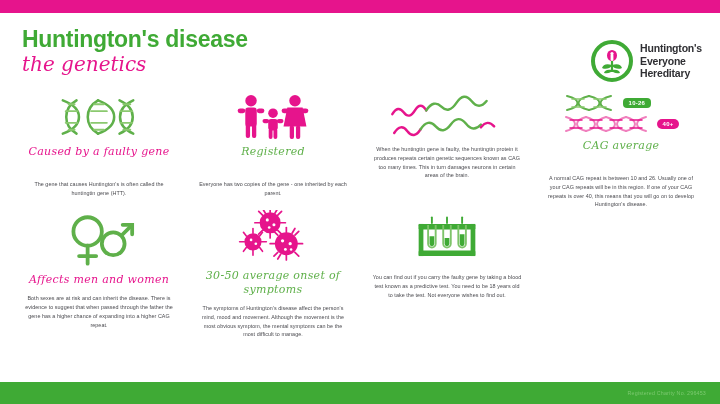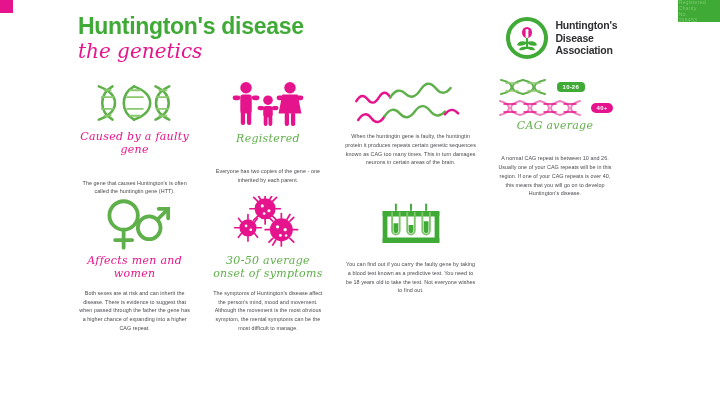--- a/index.html
+++ b/index.html
@@ -6,21 +6,21 @@
   html, body {
     width: 720px; height: 404px;
     background: #ffffff;
     font-family: "Liberation Sans", sans-serif;
     overflow: hidden;
   }
   #page {
     position: relative;
     width: 720px; height: 404px;
     background: #ffffff;
-    display: flex; flex-direction: row; gap: 43px;
+    display: flex; flex-direction: column;
   }
   .topbar { height: 13px; width: 100%; background: #e6148c; flex: 0 0 13px; }
   .footerbar {
     height: 22px; width: 100%; background: #3faa35; flex: 0 0 22px;
     display: flex; align-items: center; justify-content: flex-end;
     padding-right: 14px;
   }
   .footer-text { color: #7cc970; font-size: 5.3px; letter-spacing: .2px; }
 
   .content { flex: 1 1 auto; position: relative; padding: 0 10px; }
@@ -32,21 +32,21 @@
   }
   .titles { display: flex; flex-direction: column; }
   .title-main {
     color: #3faa35; font-size: 23px; font-weight: bold; letter-spacing: -0.3px;
     line-height: 1.05;
   }
   .title-sub {
     color: #e6148c; font-size: 20px; line-height: 1.25; margin-top: 1px;
     font-family: "DejaVu Serif", serif; font-style: italic;
   }
-  .logo { display: flex; align-items: center; gap: 7px; margin-top: 3px; }
+  .logo { display: flex; align-items: center; gap: 7px; margin-top: 13px; }
   .logo-mark { width: 42px; height: 42px; flex: 0 0 42px; }
   .logo-text {
     color: #2f2f33; font-size: 10.5px; font-weight: bold; line-height: 1.18;
     letter-spacing: -0.2px;
   }
 
   
   .grid {
     display: grid;
     grid-template-columns: repeat(4, 1fr);
@@ -109,22 +109,22 @@
             <circle cx="21" cy="13.5" r="1.6" fill="#ffffff"></circle>
             <path d="M21 21 L21 32" stroke="#3faa35" stroke-width="2.2" fill="none"></path>
             <path d="M21 25 C15 23 12 25 11 28 C15 30 19 28 21 26 Z" fill="#3faa35"></path>
             <path d="M21 25 C27 23 30 25 31 28 C27 30 23 28 21 26 Z" fill="#3faa35"></path>
             <path d="M21 30 C16 29 13.5 30.5 13 33 C17 34 20 32.5 21 31 Z" fill="#3faa35"></path>
             <path d="M21 30 C26 29 28.5 30.5 29 33 C25 34 22 32.5 21 31 Z" fill="#3faa35"></path>
           </svg>
         </span>
         <span class="logo-text">
           <span>Huntington's</span><br>
-          <span>Disease</span><br>
-          <span>Association</span>
+          <span>Everyone</span><br>
+          <span>Hereditary</span>
         </span>
       </div>
     </div>
 
     <div class="grid">
 
       <div class="card">
         <div class="card-art">
           <svg viewBox="0 0 90 46" width="88" height="46">
             <g stroke="#5fb04a" stroke-width="2.6" fill="none" stroke-linecap="round">

